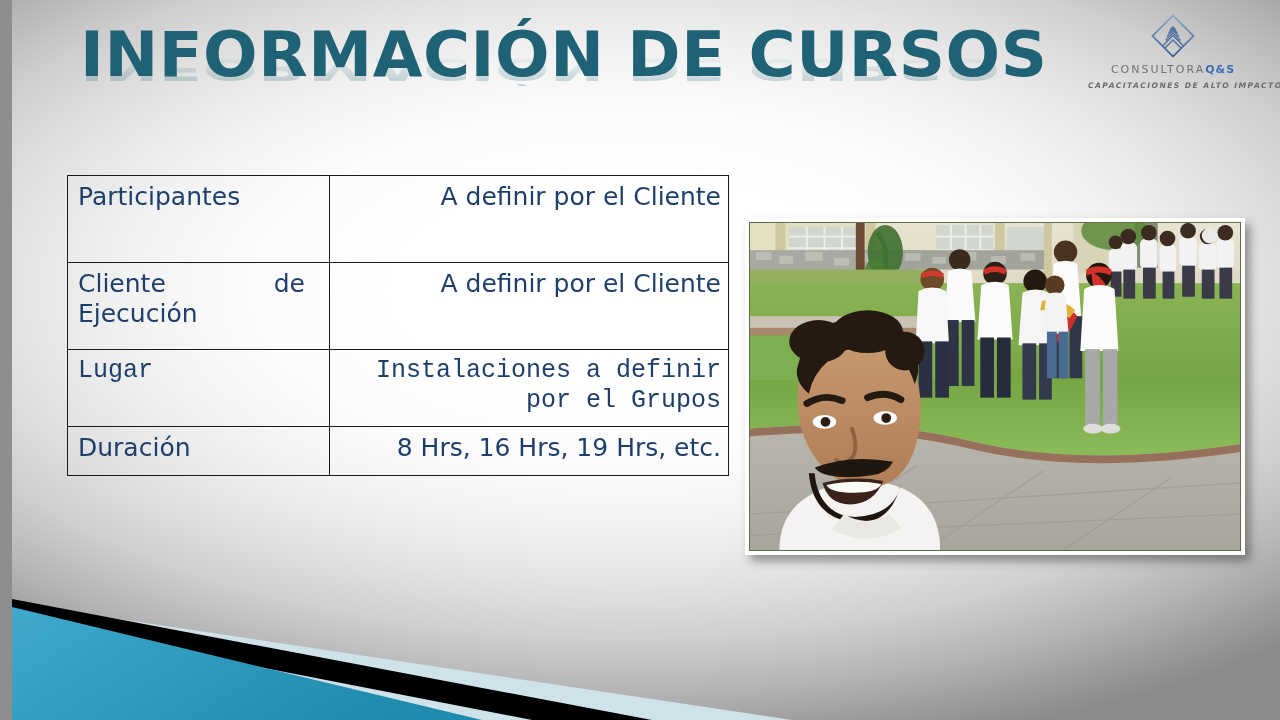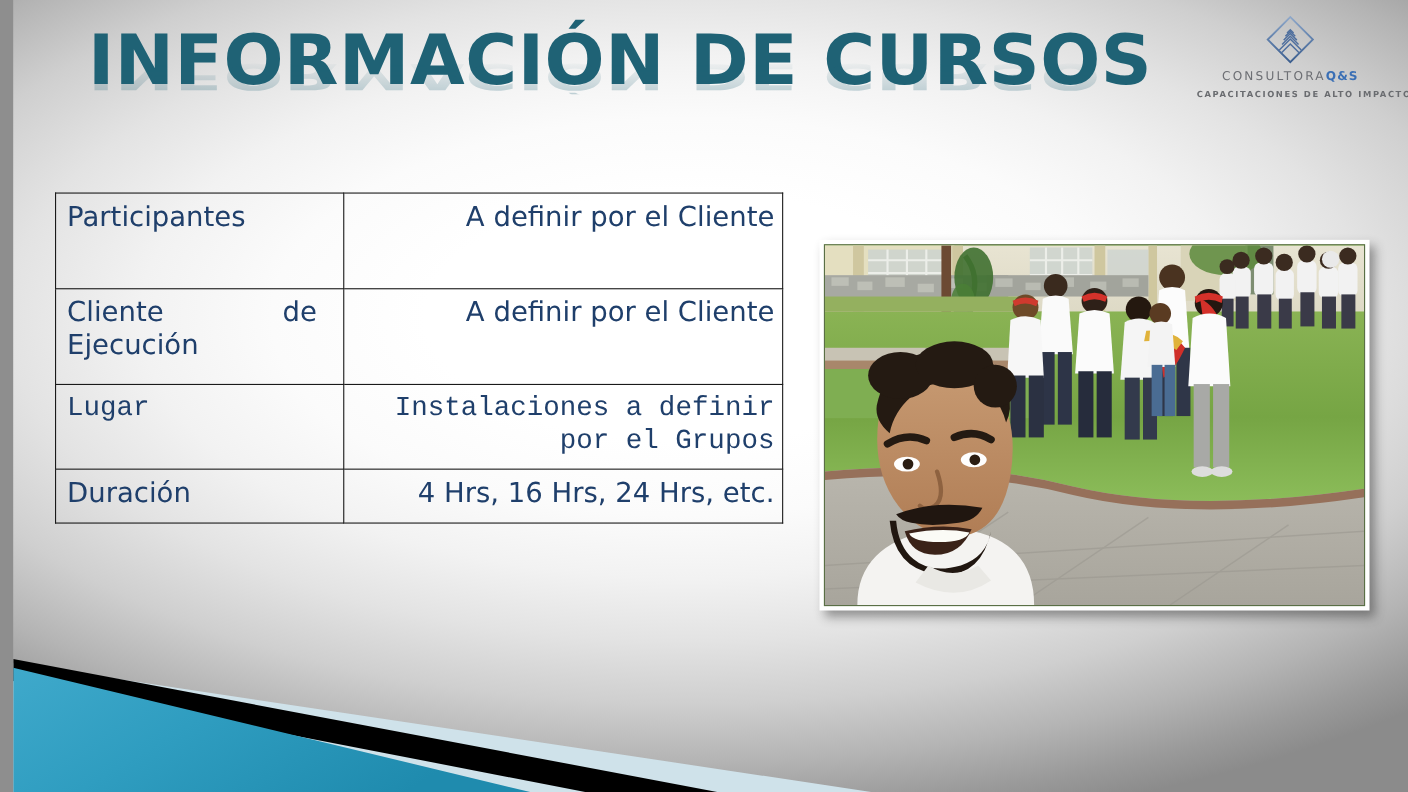--- a/index.html
+++ b/index.html
@@ -102,26 +102,27 @@
   #logo-wordmark .accent { color: #3a6fb5; font-weight: bold; letter-spacing: 1px; }
   #logo-tagline {
     font-family: "DejaVu Sans", "Liberation Sans", sans-serif;
     font-size: 7.6px;
     font-weight: bold;
     letter-spacing: 1.45px;
     color: #6a6c70;
     white-space: nowrap;
     line-height: 11px;
     margin-top: 1px;
+    font-style: italic;
   }
 
   
   #info-table {
     position: absolute;
-    left: 38px;
+    left: 55px;
     top: 175px;
     width: 662px;
     border-collapse: collapse;
     table-layout: fixed;
     background: transparent;
   }
   #info-table td {
     border: 1.4px solid #1a1a1a;
     vertical-align: top;
     padding: 6px 7px 4px 10px;
@@ -223,21 +224,21 @@
       <tr class="r3">
         <td class="label-cell">Cliente de Ejecución</td>
         <td class="value-cell">A definir por el Cliente</td>
       </tr>
       <tr class="r4">
         <td class="label-cell">Lugar</td>
         <td class="value-cell">Instalaciones a definir por el Grupos</td>
       </tr>
       <tr class="r5">
         <td class="label-cell">Duración</td>
-        <td class="value-cell">4 Hrs, 16 Hrs, 24 Hrs, etc.</td>
+        <td class="value-cell">8 Hrs, 16 Hrs, 19 Hrs, etc.</td>
       </tr>
     </tbody>
   </table>
 
   <div id="photo-frame">
     <div id="photo">
       <svg viewBox="0 0 500 337" preserveAspectRatio="none">
         <defs>
           <linearGradient id="skyg" x1="0" y1="0" x2="0" y2="1">
             <stop offset="0%" stop-color="#e8e4d2"></stop>

